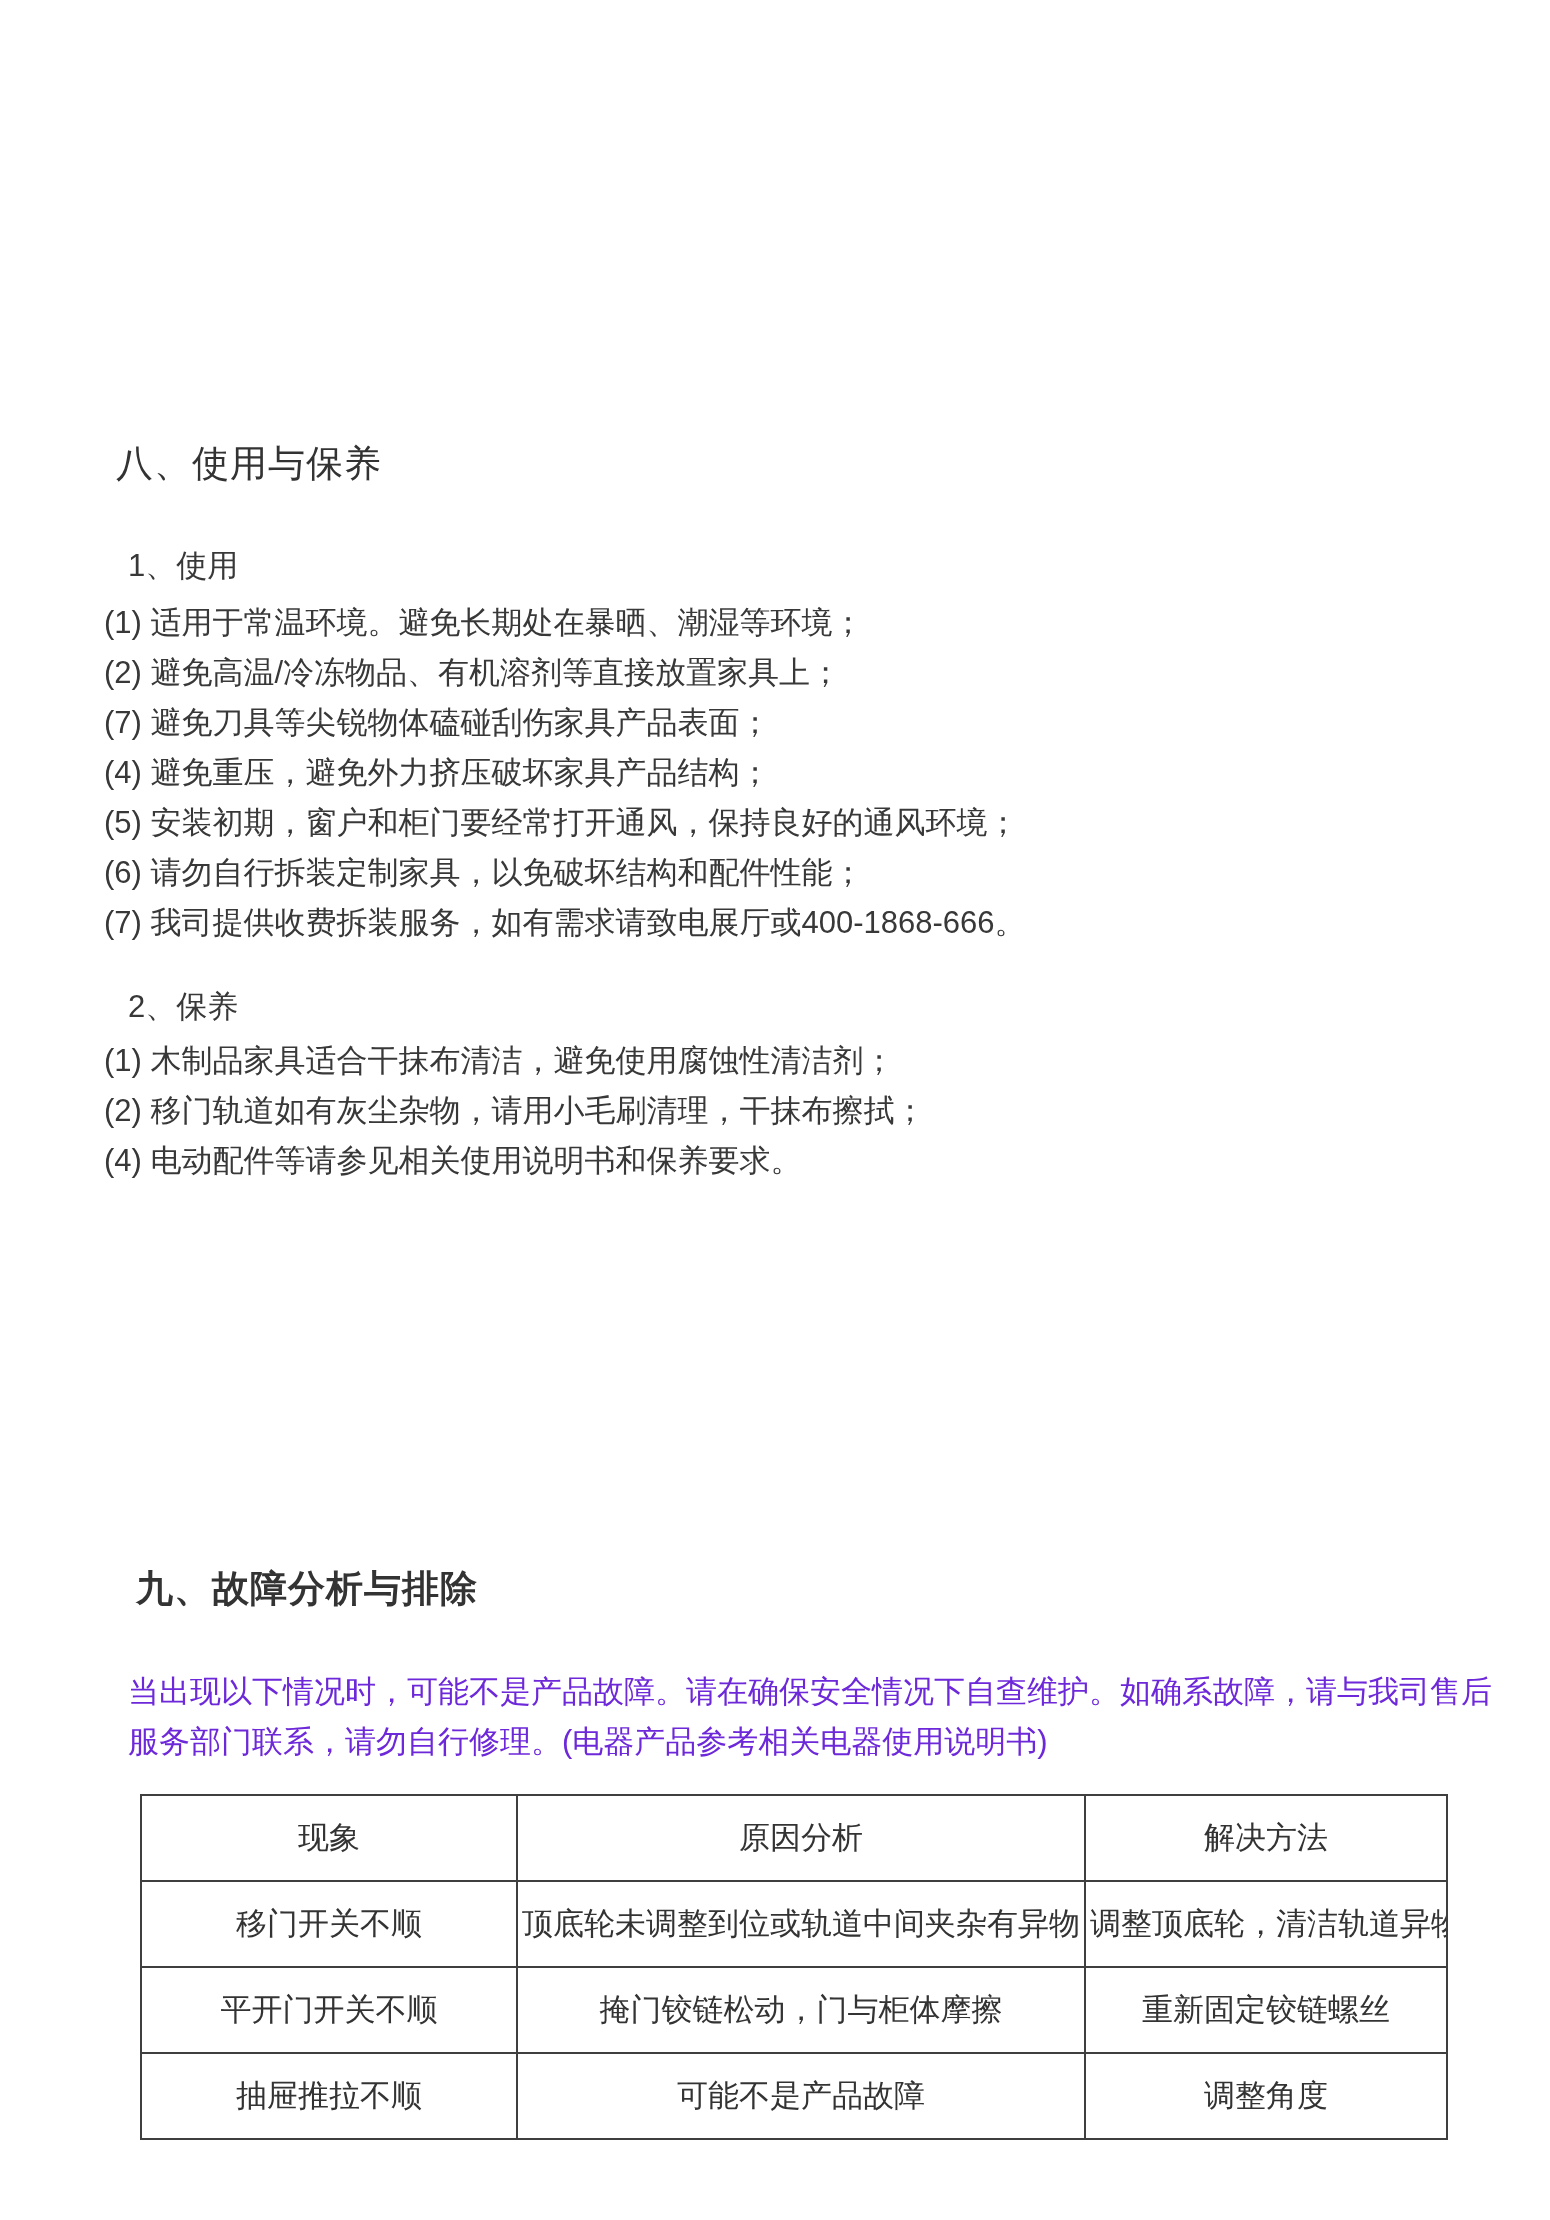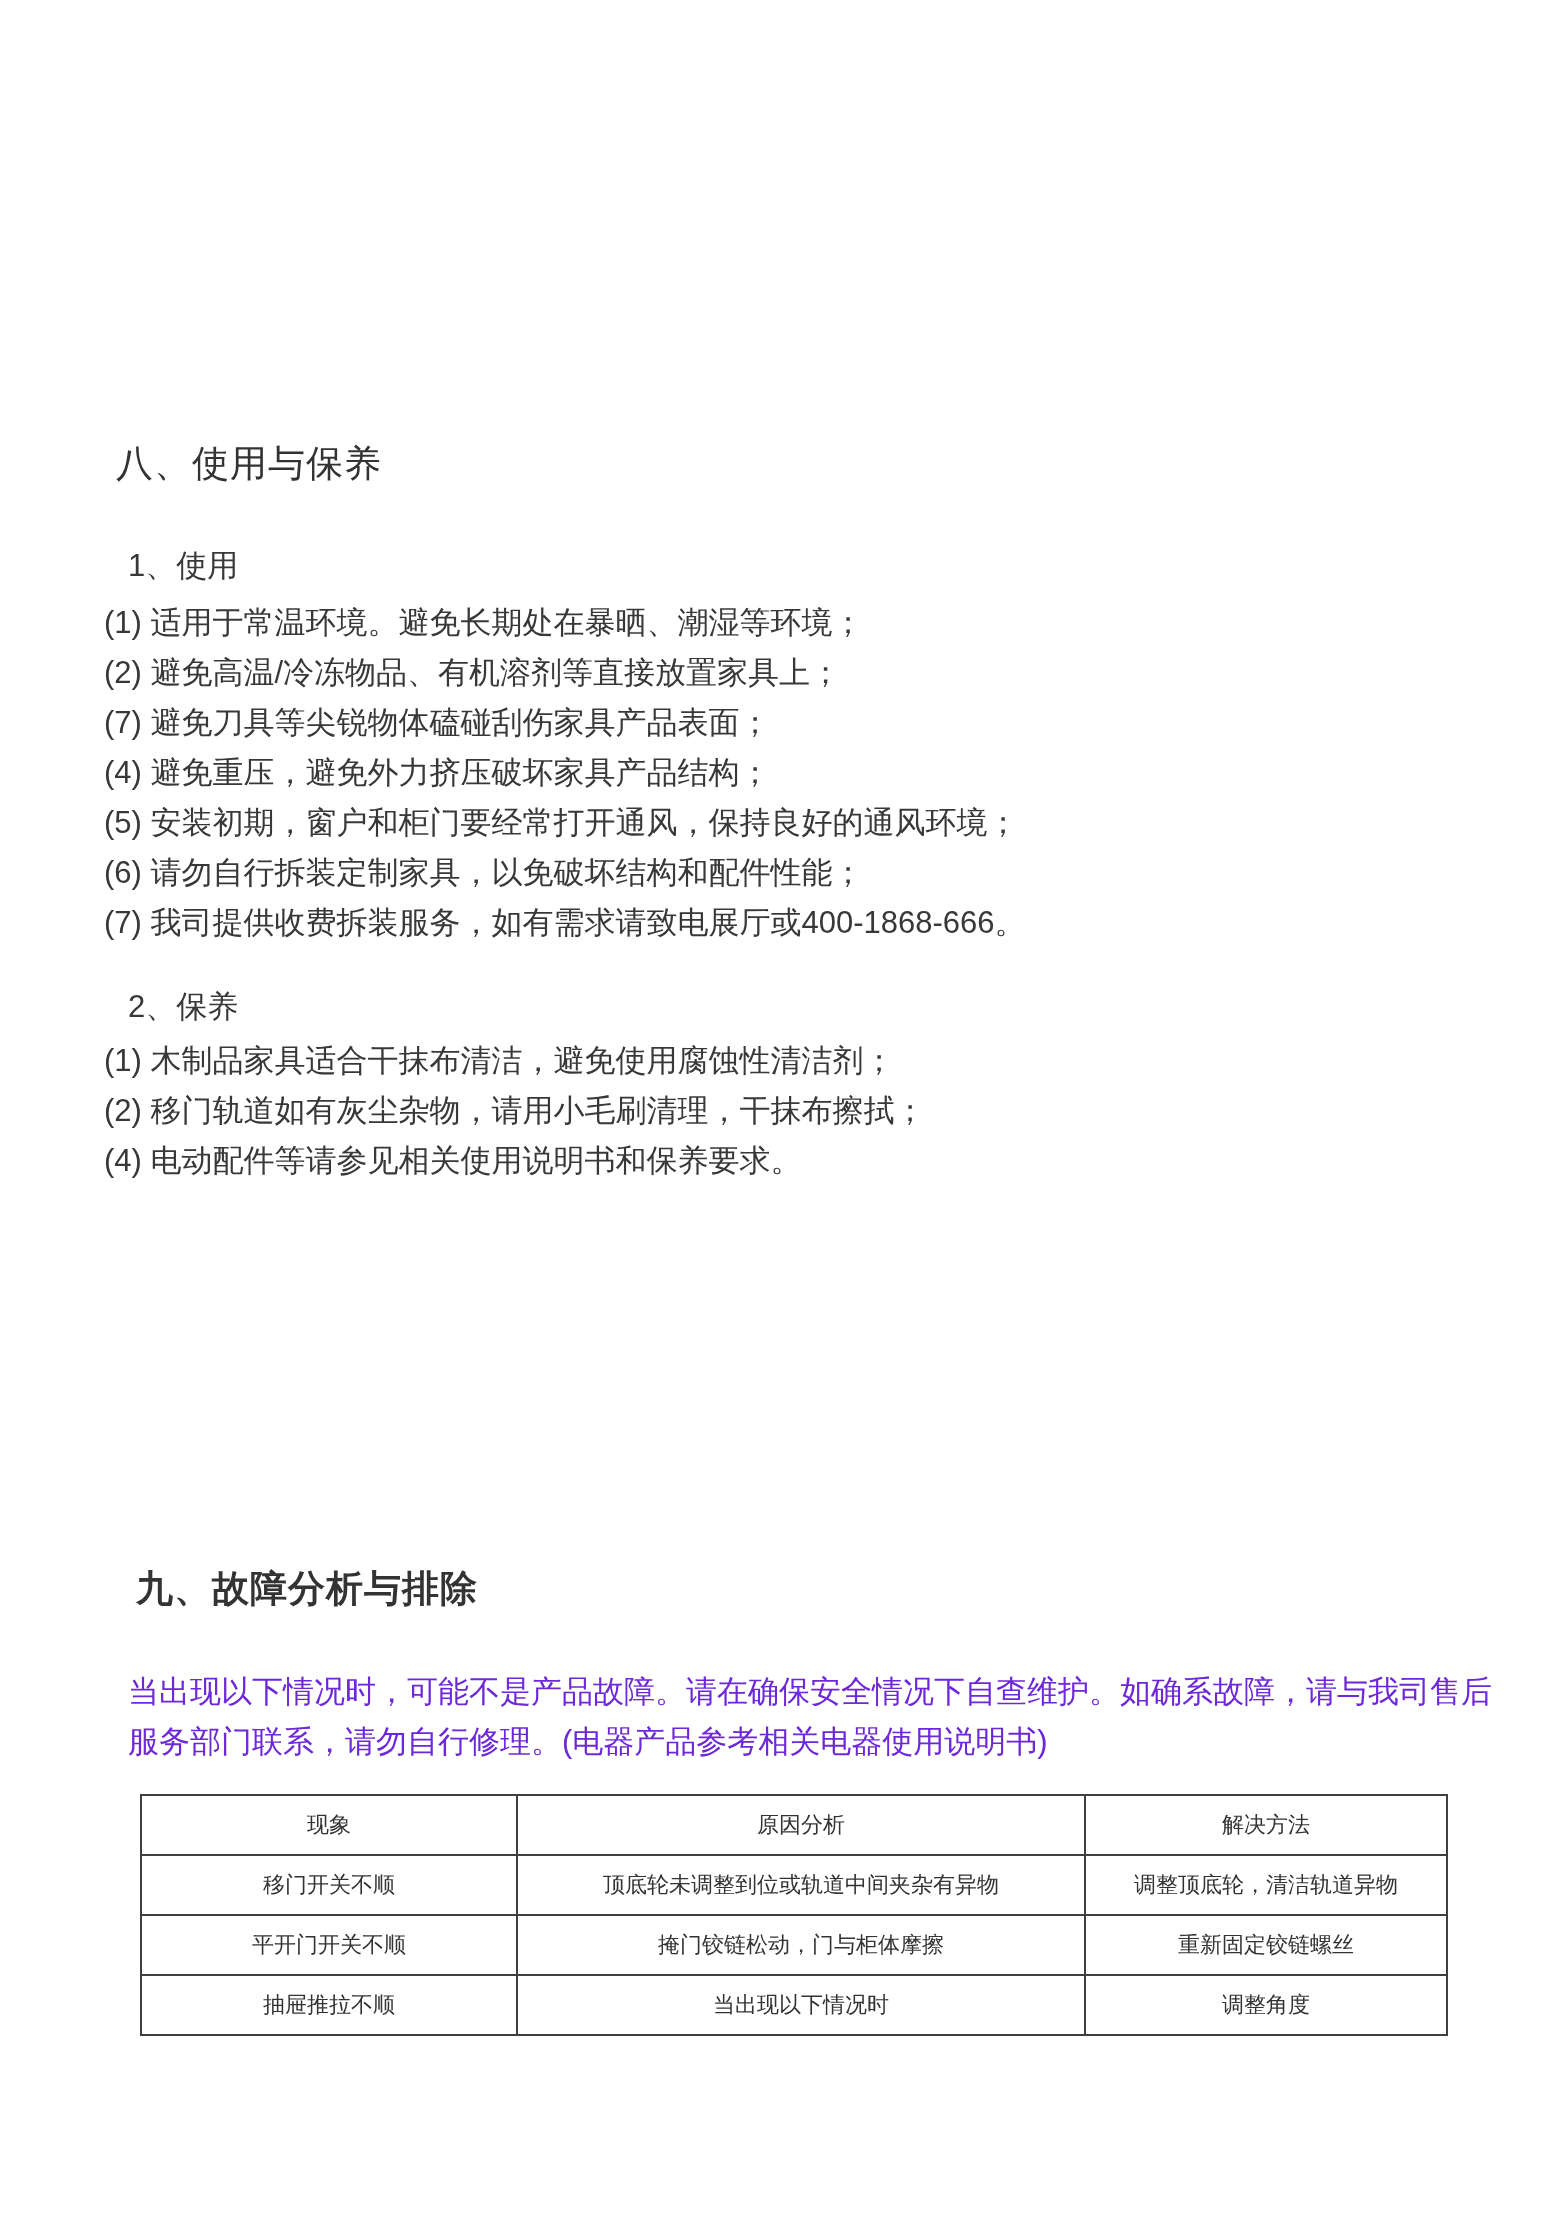--- a/index.html
+++ b/index.html
@@ -47,24 +47,24 @@
   table.fault-table {
     border-collapse: collapse;
     table-layout: fixed;
     width: 1306px;
   }
   .fault-table th, .fault-table td {
     border: 2px solid #3f3f3f;
     height: 52px;
     text-align: center;
     vertical-align: middle;
-    font-size: 22px;
+    font-size: 31px;
     font-weight: 400;
     color: #333333;
-    padding: 3px 4px;
+    padding: 16px 4px;
     overflow: hidden;
     white-space: nowrap;
   }
 </style>
 </head>
 <body>
 
 <div class="page">
 
   <h1 class="sec-title abs" style="left:116px; top:442px;">八、使用与保养</h1>
@@ -115,19 +115,19 @@
         <td>顶底轮未调整到位或轨道中间夹杂有异物</td>
         <td>调整顶底轮，清洁轨道异物</td>
       </tr>
       <tr>
         <td>平开门开关不顺</td>
         <td>掩门铰链松动，门与柜体摩擦</td>
         <td>重新固定铰链螺丝</td>
       </tr>
       <tr>
         <td>抽屉推拉不顺</td>
-        <td>当出现以下情况时</td>
+        <td>可能不是产品故障</td>
         <td>调整角度</td>
       </tr>
     </tbody>
   </table>
 
 </div>
 
 </body></html>

